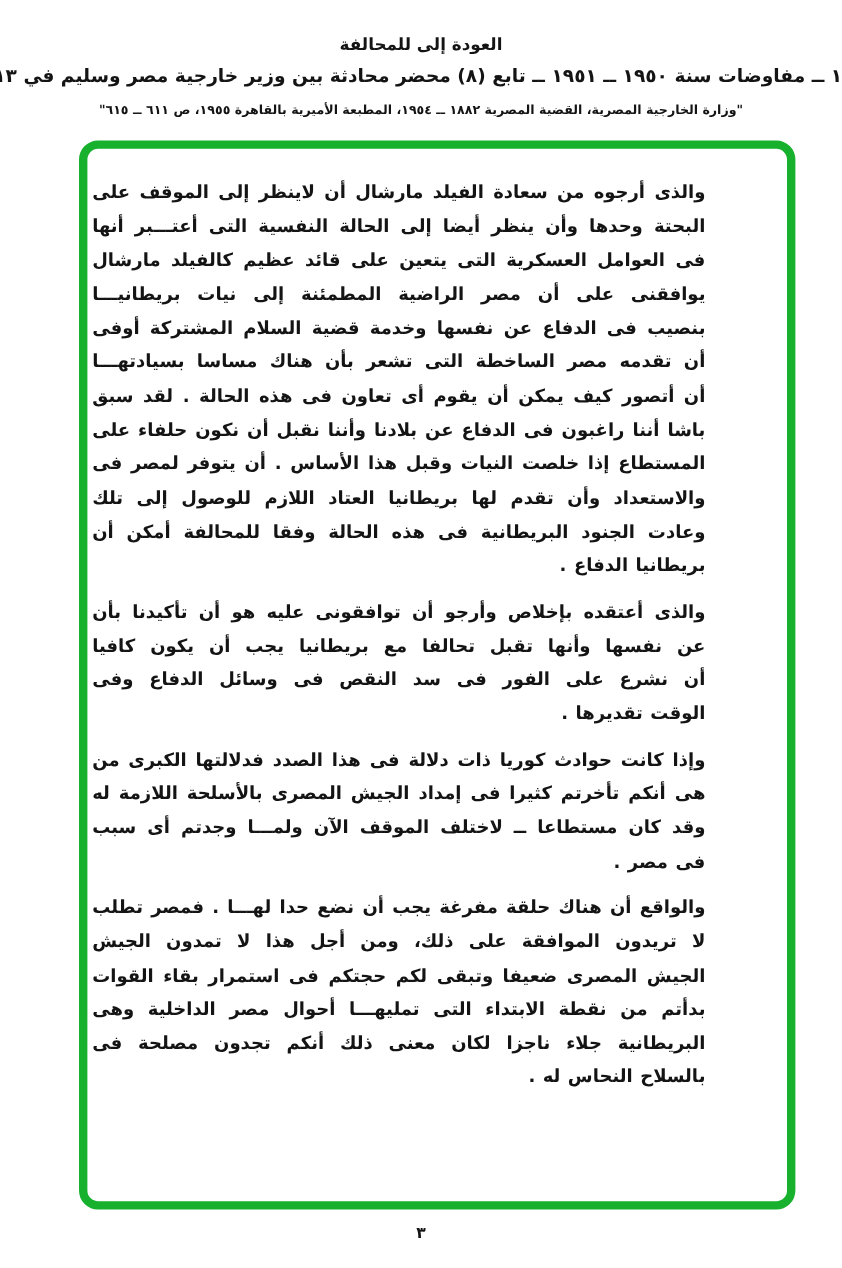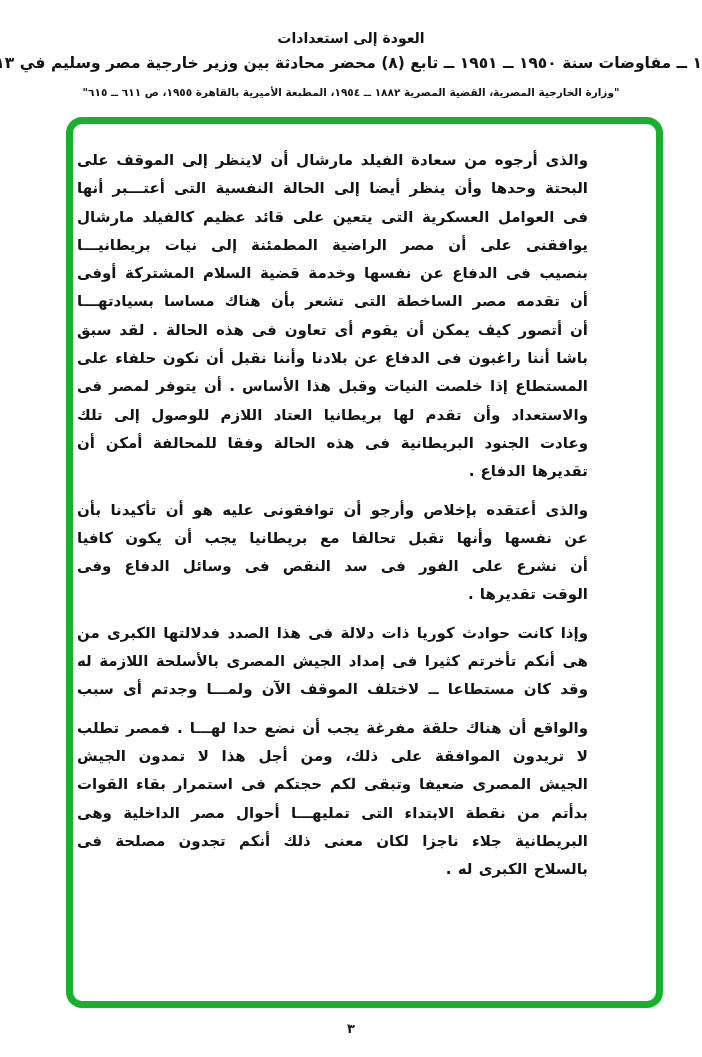--- a/index.html
+++ b/index.html
@@ -89,59 +89,60 @@
     text-align: center;
     font-size: 13px;
     font-weight: bold;
   }
 </style>
 </head>
 <body>
 
 <div class="page" style="color: rgb(20, 20, 20); background: rgb(255, 255, 255);">
 
-  <div class="doc-title">العودة إلى استعدادات</div>
+  <div class="doc-title">العودة إلى للمحالفة</div>
 
   <div class="subject-line">١ ــ مفاوضات سنة ١٩٥٠ ــ ١٩٥١ ــ تابع (٨) محضر محادثة بين وزير خارجية مصر وسليم في ١٣يوليه ١٩٥٠</div>
 
   <div class="citation-line">"وزارة الخارجية المصرية، القضية المصرية ١٨٨٢ ــ ١٩٥٤، المطبعة الأميرية بالقاهرة ١٩٥٥، ص ٦١١ ــ ٦١٥"</div>
 
   <div class="frame" style="border-color: rgb(23, 177, 46);"></div>
 
   <div class="text-column" id="text-column">
       <div class="paragraph">
         <div class="line">والذى أرجوه من سعادة الفيلد مارشال أن لاينظر إلى الموقف على ضوء الحقائق العسكرية</div>
         <div class="line">البحتة وحدها وأن ينظر أيضا إلى الحالة النفسية التى أعتـــبر أنها تدخل فى الواقع بقسط كبير</div>
         <div class="line">فى العوامل العسكرية التى يتعين على قائد عظيم كالفيلد مارشال سليم تقديرها ولا شك أن سعادته</div>
         <div class="line">يوافقنى على أن مصر الراضية المطمئنة إلى نيات بريطانيـــا العظمى بعد الجلاء تستطيع أن تقوم</div>
         <div class="line">بنصيب فى الدفاع عن نفسها وخدمة قضية السلام المشتركة أوفى بكثير من النصيب الذى يمكن</div>
         <div class="line">أن تقدمه مصر الساخطة التى تشعر بأن هناك مساسا بسيادتهـــا واستقلالها . بل أنا لا أستطيع</div>
         <div class="line">أن أتصور كيف يمكن أن يقوم أى تعاون فى هذه الحالة . لقد سبق أن أوضح لكم رفعة النحاس</div>
         <div class="line">باشا أننا راغبون فى الدفاع عن بلادنا وأننا نقبل أن نكون حلفاء على أن يسبق ذلك الجلاء . ومن</div>
         <div class="line">المستطاع إذا خلصت النيات وقبل هذا الأساس . أن يتوفر لمصر فى بلادها كل وسائل الدفاع</div>
         <div class="line">والاستعداد وأن تقدم لها بريطانيا العتاد اللازم للوصول إلى تلك الغاية حتى إذا وقعت الحرب</div>
         <div class="line">وعادت الجنود البريطانية فى هذه الحالة وفقا للمحالفة أمكن أن تقوم مع القوة المصرية بمـــا</div>
-        <div class="line last-line">تقديرها الدفاع .</div>
+        <div class="line last-line">بريطانيا الدفاع .</div>
       </div>
       <div class="paragraph">
         <div class="line">والذى أعتقده بإخلاص وأرجو أن توافقونى عليه هو أن تأكيدنا بأن مصر عازمة على الدفاع</div>
         <div class="line">عن نفسها وأنها تقبل تحالفا مع بريطانيا يجب أن يكون كافيا لاطمئنان بريطانيا، وبناء عليه يحسن</div>
         <div class="line">أن نشرع على الفور فى سد النقص فى وسائل الدفاع وفى استعدادات الجيش المصرى دون أن يضيع</div>
         <div class="line last-line">الوقت تقديرها .</div>
       </div>
       <div class="paragraph">
         <div class="line">وإذا كانت حوادث كوريا ذات دلالة فى هذا الصدد فدلالتها الكبرى من وجهة نظرى</div>
         <div class="line">هى أنكم تأخرتم كثيرا فى إمداد الجيش المصرى بالأسلحة اللازمة له ولو تم ذلك منذ زمن بعيد ــ</div>
         <div class="line">وقد كان مستطاعا ــ لاختلف الموقف الآن ولمـــا وجدتم أى سبب تبدونه لبقاء القوات البريطانية</div>
+        <div class="line last-line">فى مصر .</div>
       </div>
       <div class="paragraph">
         <div class="line">والواقع أن هناك حلقة مفرغة يجب أن نضع حدا لهـــا . فمصر تطلب الجلاء وأنتم من جهتكم</div>
         <div class="line">لا تريدون الموافقة على ذلك، ومن أجل هذا لا تمدون الجيش المصرى بالســـلاح اللازم له ويبقى</div>
         <div class="line">الجيش المصرى ضعيفا وتبقى لكم حجتكم فى استمرار بقاء القوات البريطانية فى مصر . ولو أنكم</div>
         <div class="line">بدأتم من نقطة الابتداء التى تمليهـــا أحوال مصر الداخلية وهى توطيد النفوس على جلاء القوات</div>
         <div class="line">البريطانية جلاء ناجزا لكان معنى ذلك أنكم تجدون مصلحة فى المبادرة إلى تجهيز الجيش المصرى</div>
-        <div class="line last-line">بالسلاح الكبرى له .</div>
+        <div class="line last-line">بالسلاح النحاس له .</div>
       </div>
     </div>
 
   <div class="page-number">٣</div>
 
 </div>
 
 </body></html>

